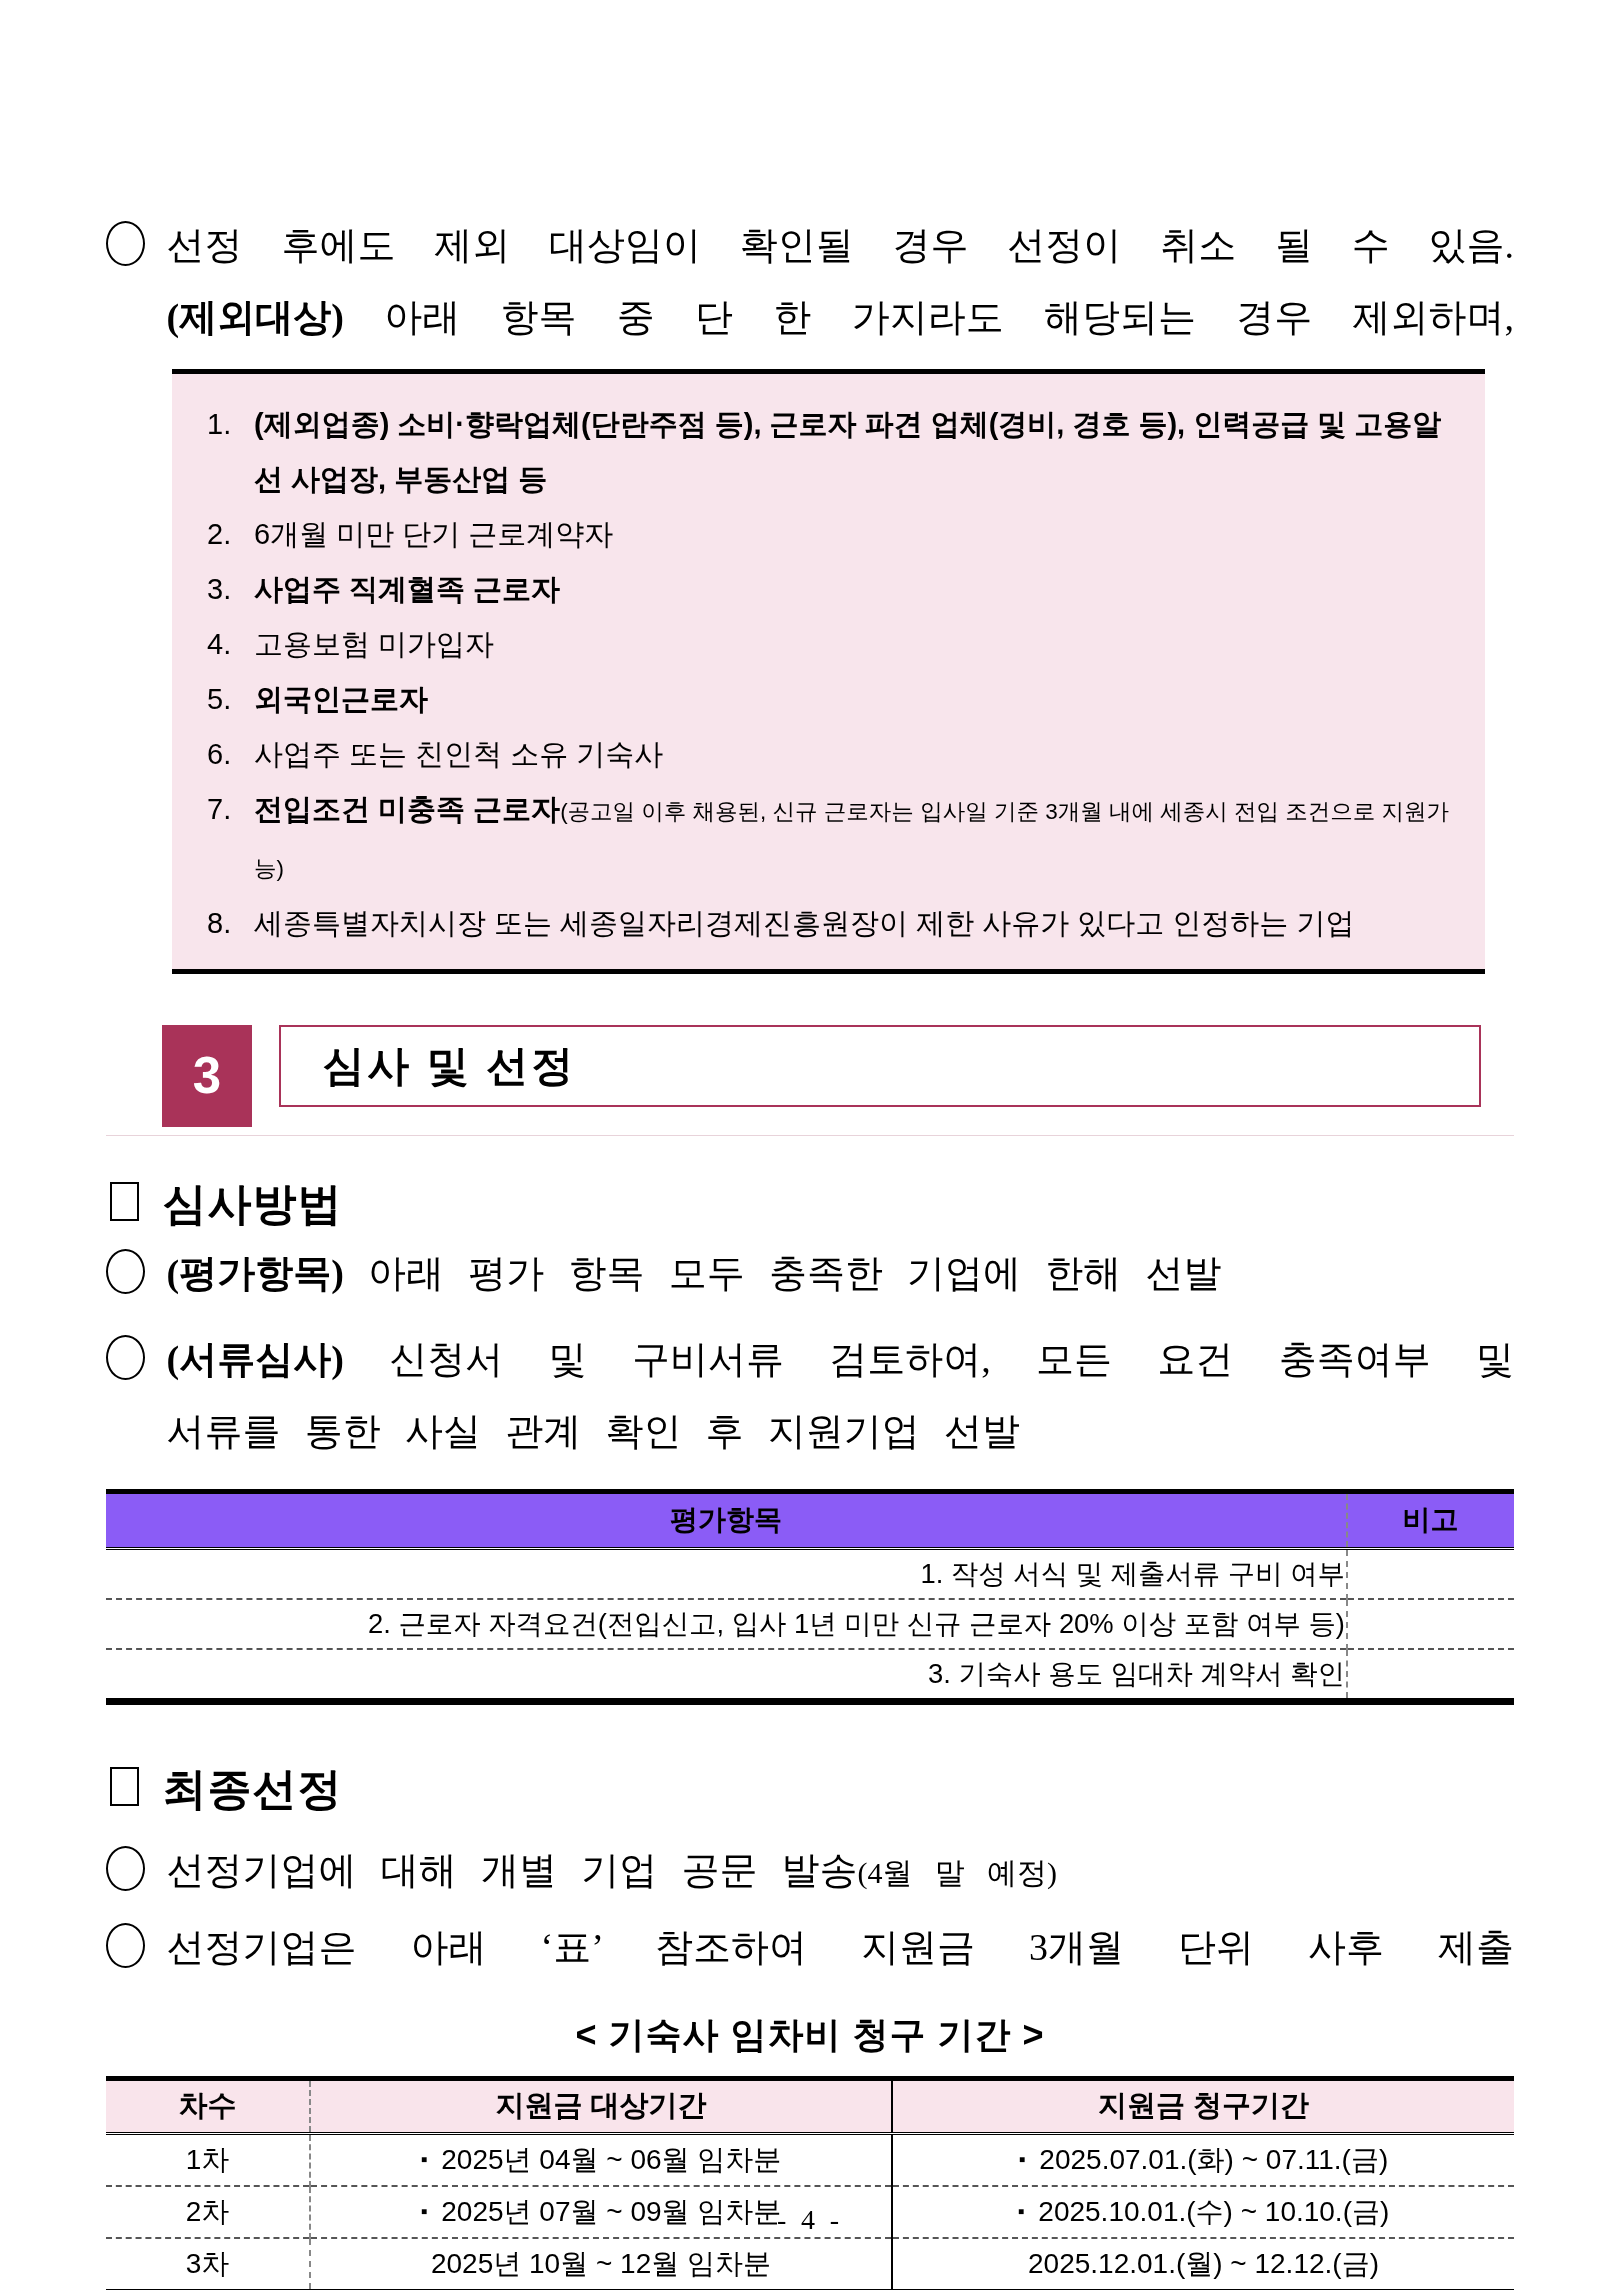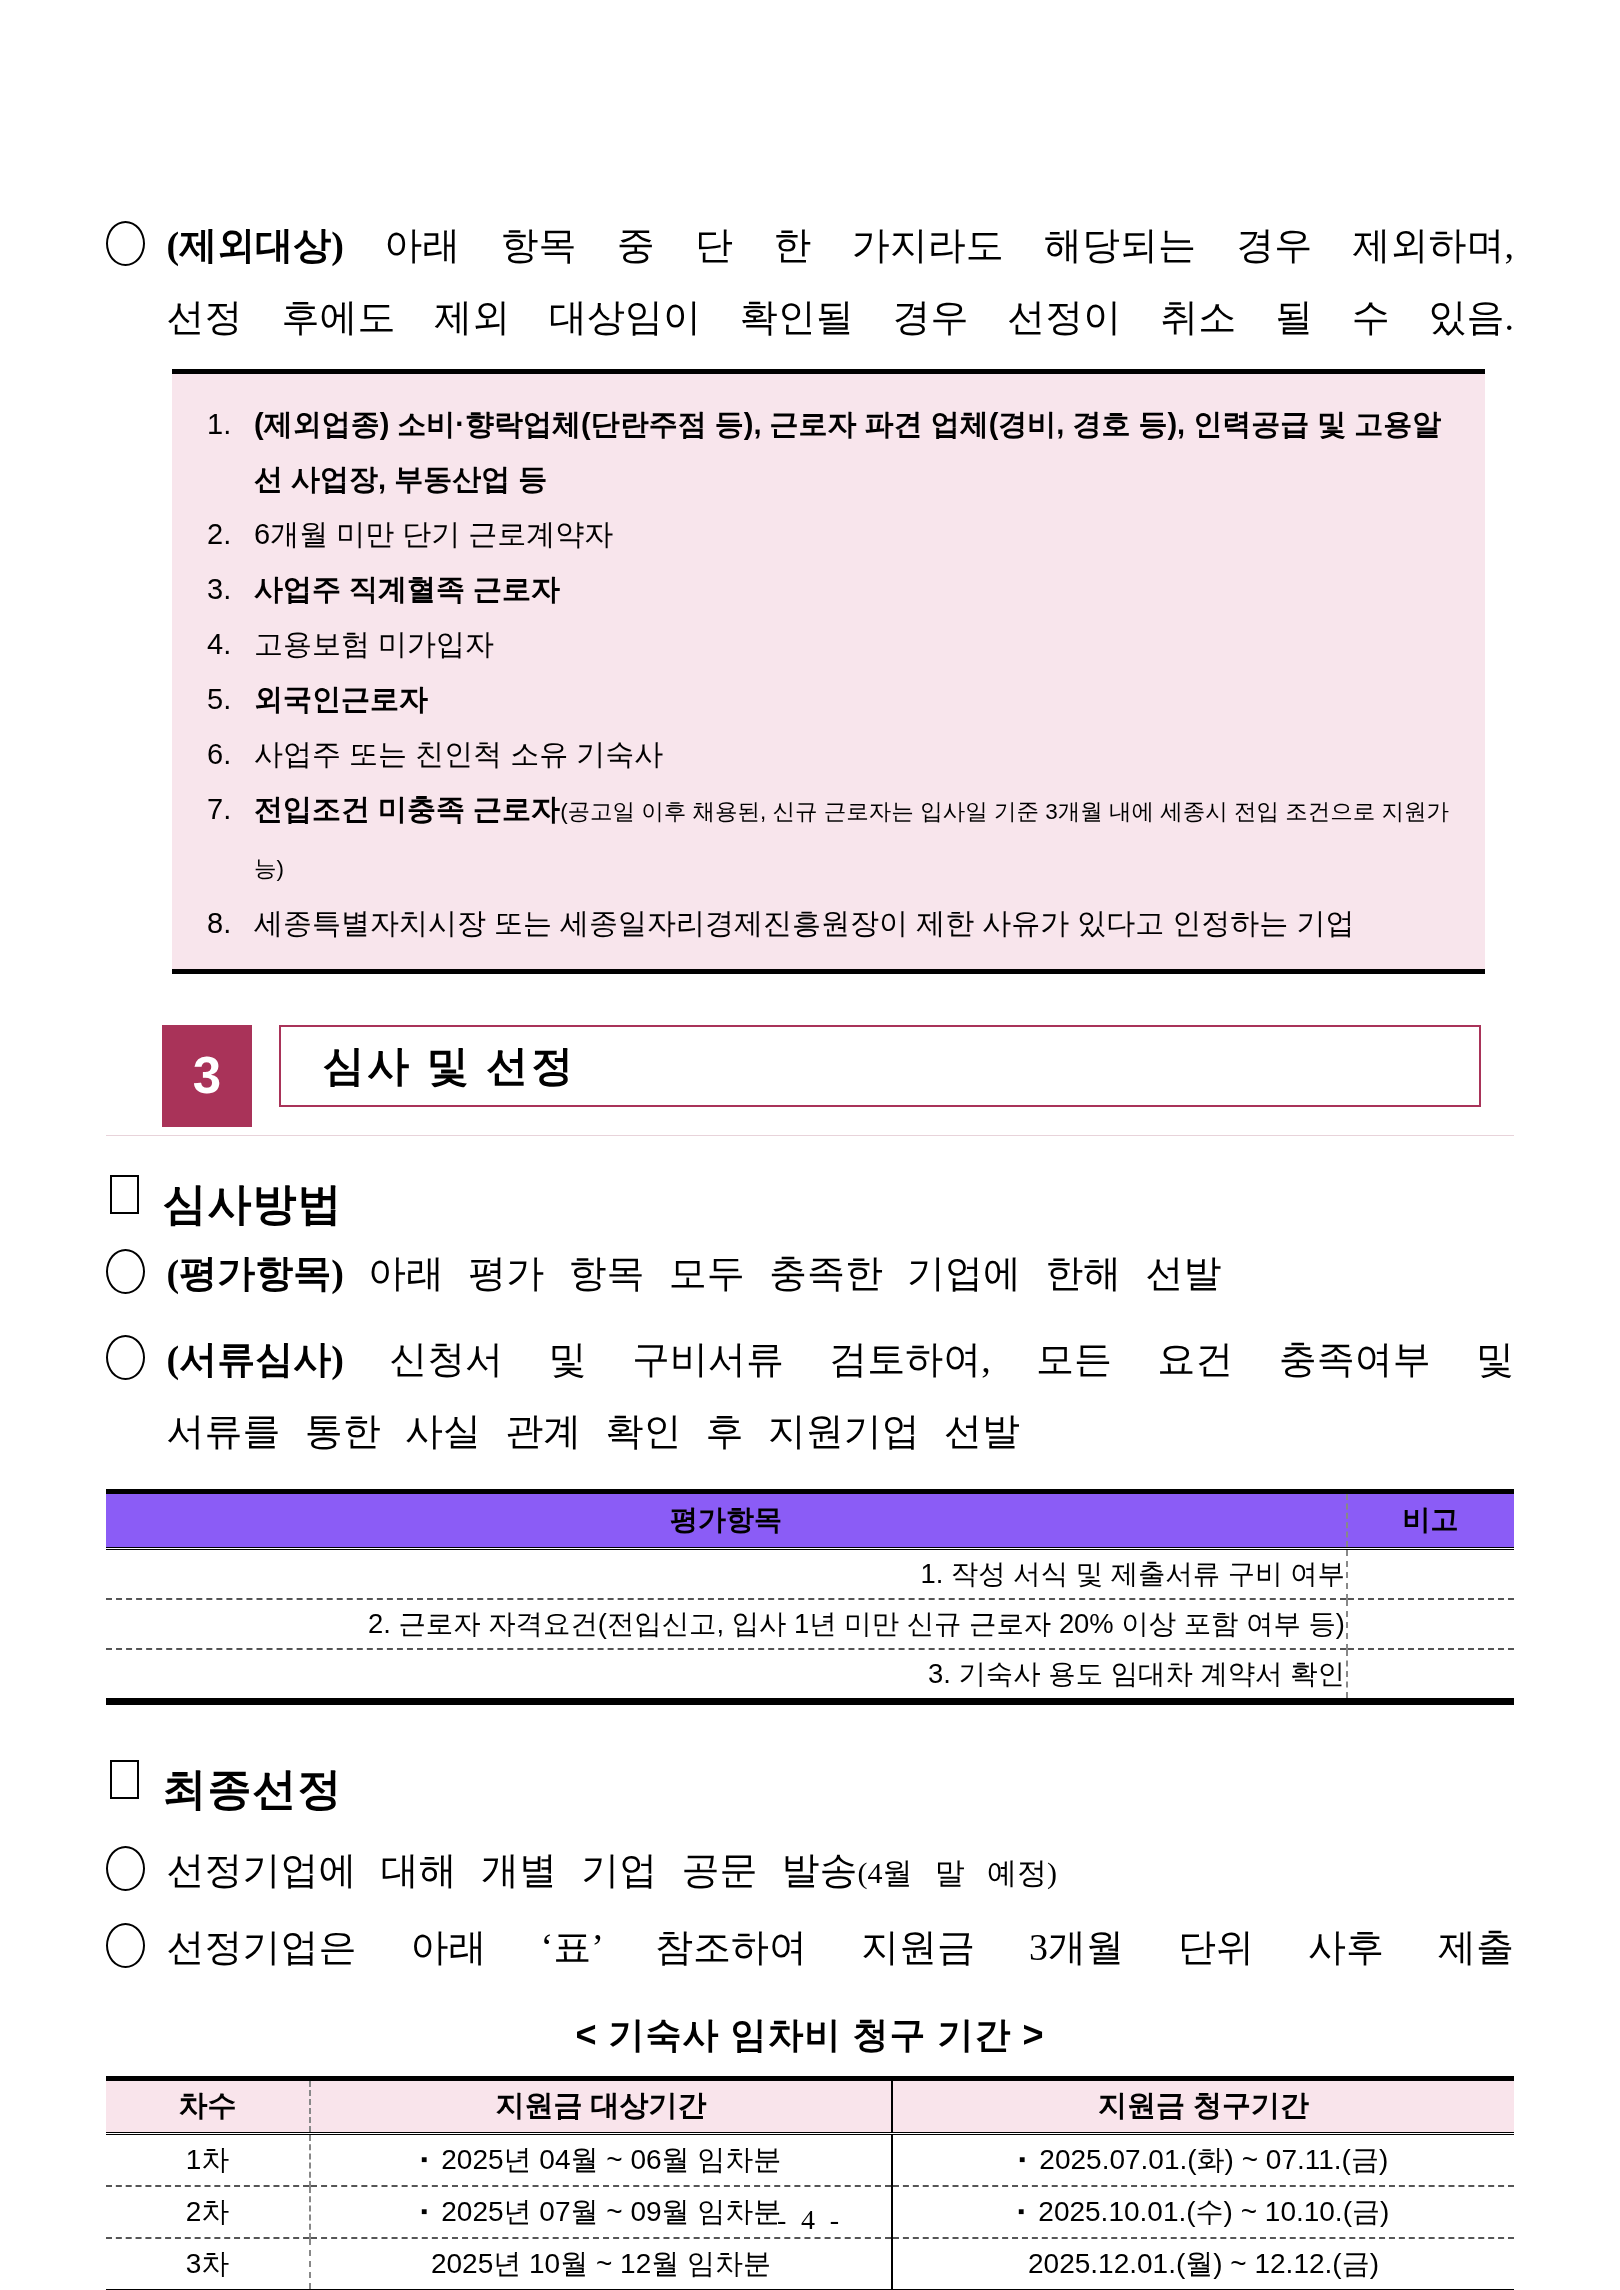--- a/index.html
+++ b/index.html
@@ -53,21 +53,21 @@
   .sec3-title {
     flex:1; border:2px solid #A93359; margin:0 0 19.6px 27.4px;
     display:flex; align-items:center; padding-left:41px;
     font-family:"Liberation Sans",sans-serif; font-weight:bold; font-size:42px;
     letter-spacing:2.9px; box-sizing:border-box; background:#fff;
   }
   .sec3-rule { border-top:1px solid #E8D3DA; margin:7.8px 0 0 0; }
 
   
   .sub-head {
-    display:flex; align-items:flex-start; margin-top:39px;
+    display:flex; align-items:center; margin-top:39px;
     font-family:"Liberation Sans",sans-serif; font-weight:bold; font-size:44px;
     letter-spacing:1px;
   }
   .sub-sq {
     flex:none; width:29px; height:39px; border:2.9px solid #000;
     margin:0 23.5px 5.9px 3.9px; box-sizing:border-box;
   }
 
   
   .tbl1 {
@@ -112,22 +112,22 @@
   }
 </style>
 </head>
 <body>
 
 <div class="page">
 
   <div class="b-row">
     <span class="ring"></span>
     <div class="b-text">
+      <div class="jline">선정 후에도 제외 대상임이 확인될 경우 선정이 취소 될 수 있음.</div>
       <div class="jline"><span class="sb">(제외대상)</span> <span>아래 항목 중 단 한 가지라도 해당되는 경우 제외하며,</span></div>
-      <div class="jline">선정 후에도 제외 대상임이 확인될 경우 선정이 취소 될 수 있음.</div>
     </div>
   </div>
 
   <div class="pink-box">
     <div class="pbx-item">
       <span class="pbx-no">1.</span>
       <span class="pbx-text bold">(제외업종) 소비·향락업체(단란주점 등), 근로자 파견 업체(경비, 경호 등), 인력공급 및 고용알선 사업장, 부동산업 등</span>
     </div>
     <div class="pbx-item">
       <span class="pbx-no">2.</span>

